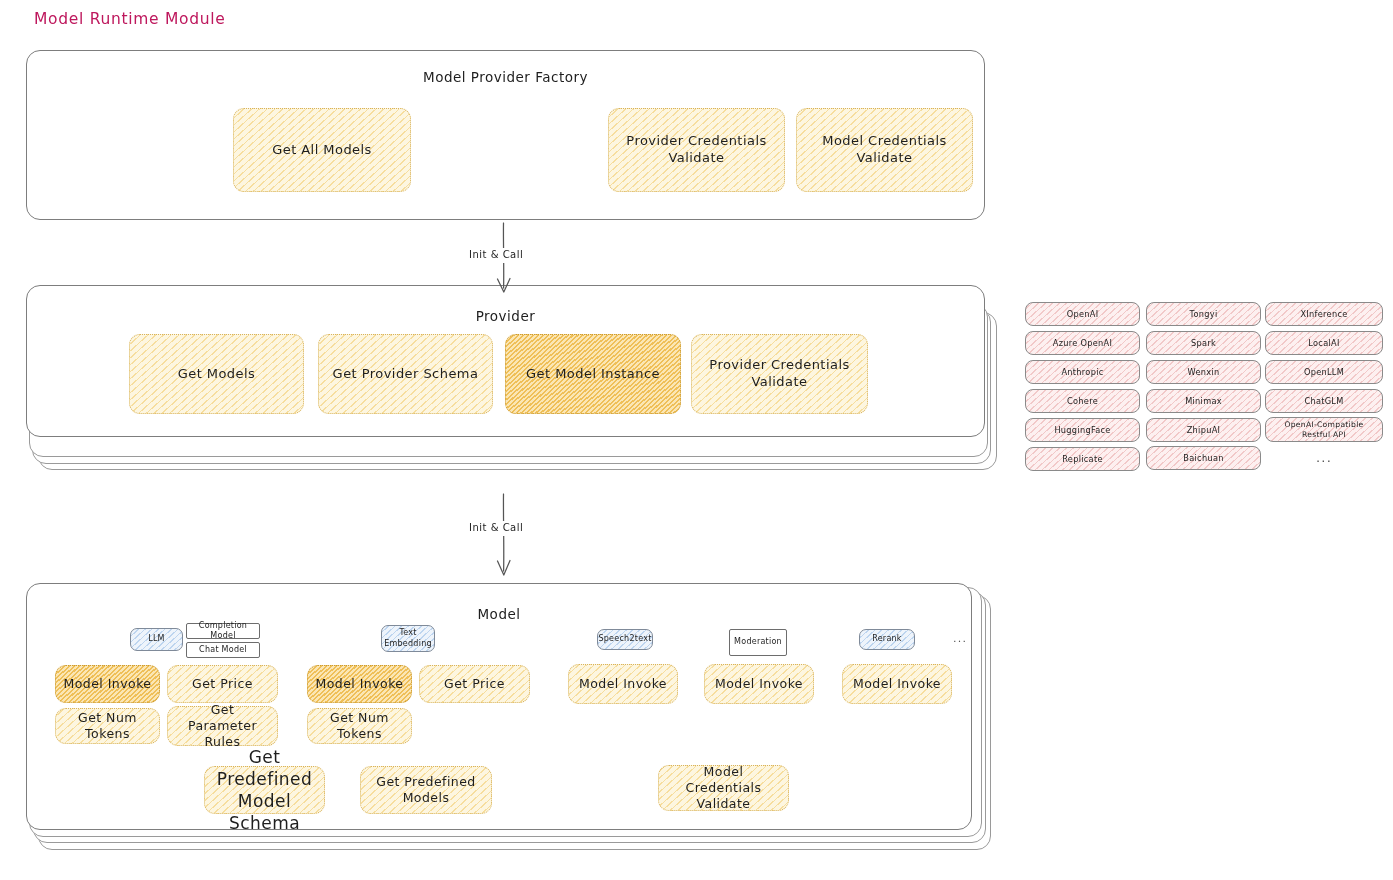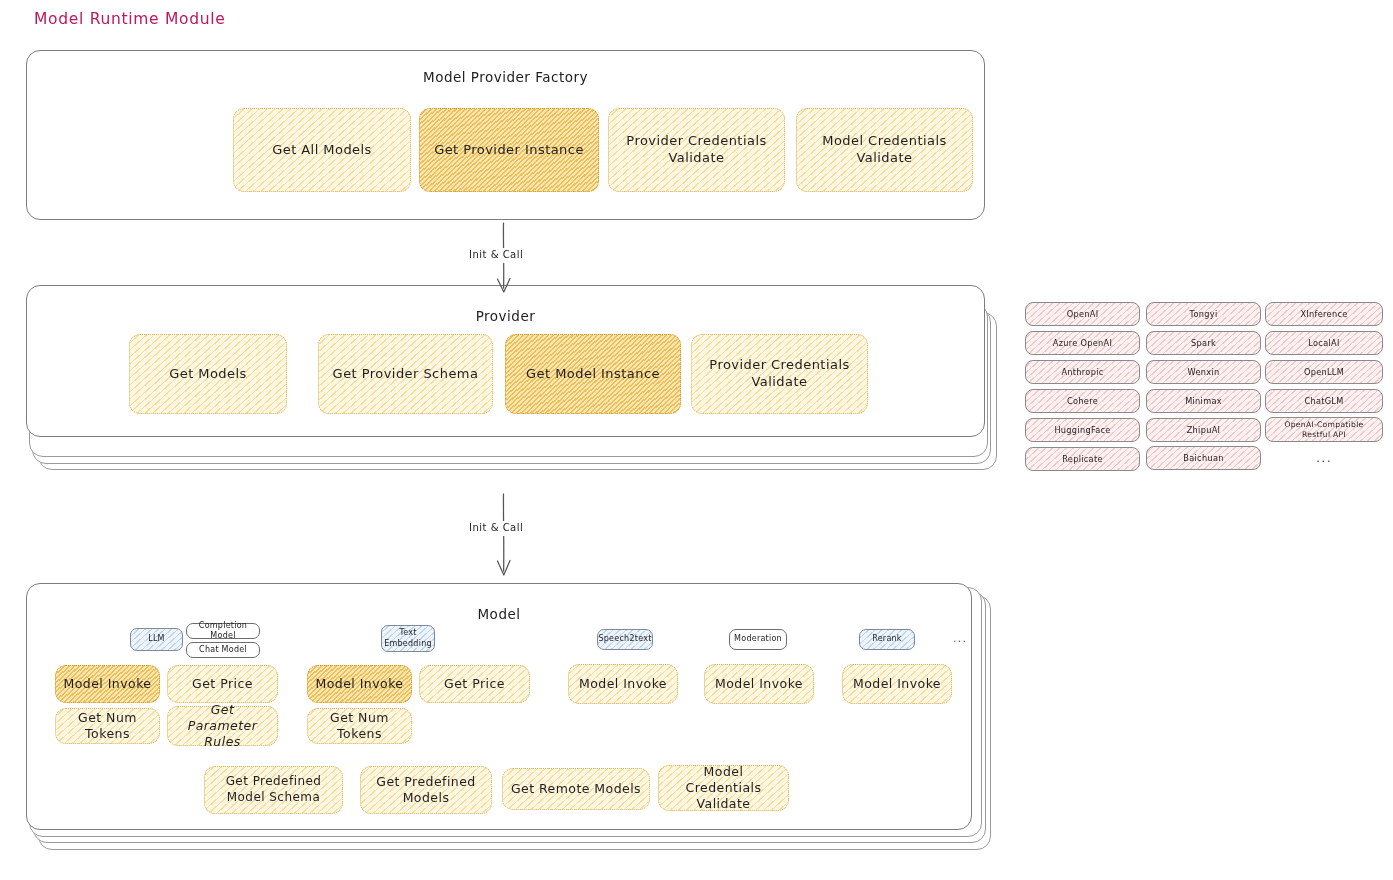--- a/index.html
+++ b/index.html
@@ -119,21 +119,21 @@
       rgba(255,255,255,0) 1.1px,
       rgba(255,255,255,0) 4.4px);
     border-radius: 7px;
     font-size: 8px;
     letter-spacing: .25px;
   }
   
   .white-chip {
     border: 1.05px solid #6d6d6d;
     background: #ffffff;
-    border-radius: 7px;
+    border-radius: 2px;
     font-size: 8px;
     letter-spacing: .25px;
   }
 
   
   .arrow-wrap { position: absolute; z-index: 6; }
   .arrow-label {
     position: absolute;
     font-size: 10px;
     color: #1e1e1e;
@@ -154,41 +154,40 @@
 <body>
 
 <div id="canvas">
 
   <div id="page-title" class="hand">Model Runtime Module</div>
 
   <div class="container" style="left:26px; top:50px; width:959px; height:170px;">
     <div class="container-title hand" style="top:18px;">Model Provider Factory</div>
 
     <div class="node hand amber-light" style="left:206px; top:57px; width:178px; height:84px;">Get All Models</div>
-    <div class="node hand amber-dark" style="left:392px; top:57px; width:180px; height:84px;">Get Provider Instance</div>
     <div class="node hand amber-light" style="left:581px; top:57px; width:177px; height:84px;">Provider Credentials Validate</div>
     <div class="node hand amber-light" style="left:769px; top:57px; width:177px; height:84px;">Model Credentials Validate</div>
   </div>
 
   <div class="arrow-wrap" style="left:470px; top:222px; width:70px; height:78px;">
     <svg width="70" height="78" viewBox="0 0 70 78">
       <path d="M33.5 1 C33.2 20, 34.1 46, 33.6 66" stroke="#555" stroke-width="1.25" fill="none" stroke-linecap="round"></path>
       <path d="M27.5 57 L33.8 70 L40 56.5" stroke="#555" stroke-width="1.25" fill="none" stroke-linecap="round" stroke-linejoin="round"></path>
     </svg>
     <div class="arrow-label hand" style="left:-5px; top:26px;">Init &amp; Call</div>
   </div>
 
   <div class="stack-layer" style="left:38px; top:312px; width:959px; height:158px; z-index:1;"></div>
   <div class="stack-layer" style="left:32px; top:308px; width:959px; height:156px; z-index:2;"></div>
   <div class="stack-layer" style="left:29px; top:303px; width:959px; height:154px; z-index:3;"></div>
 
   <div class="container" style="left:26px; top:285px; width:959px; height:152px;">
     <div class="container-title hand" style="top:22px;">Provider</div>
 
-    <div class="node hand amber-light" style="left:102px; top:48px; width:158px; height:80px;">Get Models</div>
+    <div class="node hand amber-light" style="left:102px; top:48px; width:175px; height:80px;">Get Models</div>
     <div class="node hand amber-light" style="left:291px; top:48px; width:175px; height:80px;">Get Provider Schema</div>
     <div class="node hand amber-dark" style="left:478px; top:48px; width:176px; height:80px;">Get Model Instance</div>
     <div class="node hand amber-light" style="left:664px; top:48px; width:177px; height:80px;">Provider Credentials Validate</div>
   </div>
 
   <div style="position:absolute; left:1025px; top:298px; width:360px; height:180px; z-index:5;">
 
     <div class="node hand pink" style="left:0px;   top:4px;   width:115px; height:24px;">OpenAI</div>
     <div class="node hand pink" style="left:0px;   top:33px;  width:115px; height:24px;">Azure OpenAI</div>
     <div class="node hand pink" style="left:0px;   top:62px;  width:115px; height:24px;">Anthropic</div>
@@ -226,38 +225,37 @@
   <div class="container" style="left:26px; top:583px; width:946px; height:247px;">
     <div class="container-title hand" style="top:22px;">Model</div>
 
     <div class="node hand blue" style="left:103px; top:44px; width:53px; height:23px;">LLM</div>
     <div class="node hand white-chip" style="left:159px; top:39px; width:74px; height:16px;">Completion Model</div>
     <div class="node hand white-chip" style="left:159px; top:58px; width:74px; height:16px;">Chat Model</div>
 
     <div class="node hand amber-dark" style="left:28px; top:81px; width:105px; height:38px; font-size:12.5px;">Model Invoke</div>
     <div class="node hand amber-light" style="left:140px; top:81px; width:111px; height:38px; font-size:12.5px;">Get Price</div>
     <div class="node hand amber-light" style="left:28px; top:124px; width:105px; height:36px; font-size:12.5px;">Get Num Tokens</div>
-    <div class="node hand amber-light" style="left:140px; top:122px; width:111px; height:40px; font-size:12.5px;font-style:italic;">Get Parameter Rules</div>
+    <div class="node hand amber-light" style="left:140px; top:122px; width:111px; height:40px; font-size:12.5px;">Get Parameter Rules</div>
 
     <div class="node hand blue" style="left:354px; top:41px; width:54px; height:27px;">Text Embedding</div>
 
     <div class="node hand amber-dark" style="left:280px; top:81px; width:105px; height:38px; font-size:12.5px;">Model Invoke</div>
     <div class="node hand amber-light" style="left:392px; top:81px; width:111px; height:38px; font-size:12.5px;">Get Price</div>
     <div class="node hand amber-light" style="left:280px; top:124px; width:105px; height:36px; font-size:12.5px;">Get Num Tokens</div>
 
     <div class="node hand blue" style="left:570px; top:45px; width:56px; height:21px;">Speech2text</div>
     <div class="node hand amber-light" style="left:541px; top:80px; width:110px; height:40px; font-size:12.5px;">Model Invoke</div>
 
-    <div class="node hand white-chip" style="left:702px; top:45px; width:58px; height:21px;">Moderation</div>
+    <div class="node hand white-chip" style="left:702px; top:45px; width:58px; height:27px;">Moderation</div>
     <div class="node hand amber-light" style="left:677px; top:80px; width:110px; height:40px; font-size:12.5px;">Model Invoke</div>
 
     <div class="node hand blue" style="left:832px; top:45px; width:56px; height:21px;">Rerank</div>
     <div class="node hand amber-light" style="left:815px; top:80px; width:110px; height:40px; font-size:12.5px;">Model Invoke</div>
 
     <div class="ellipsis hand" style="left:926px; top:48px; font-size:11px;">...</div>
 
-    <div class="node hand amber-light" style="left:177px; top:182px; width:139px; height:48px; font-size:12px;">Get Predefined Model Schema</div>
+    <div class="node hand amber-light" style="left:177px; top:182px; width:121px; height:48px; font-size:17px;">Get Predefined Model Schema</div>
     <div class="node hand amber-light" style="left:333px; top:182px; width:132px; height:48px; font-size:12.5px;">Get Predefined Models</div>
-    <div class="node hand amber-light" style="left:475px; top:184px; width:148px; height:42px; font-size:12.5px;">Get Remote Models</div>
     <div class="node hand amber-light" style="left:631px; top:181px; width:131px; height:46px; font-size:12.5px;">Model Credentials Validate</div>
   </div>
 
 </div>
 
 </body></html>

